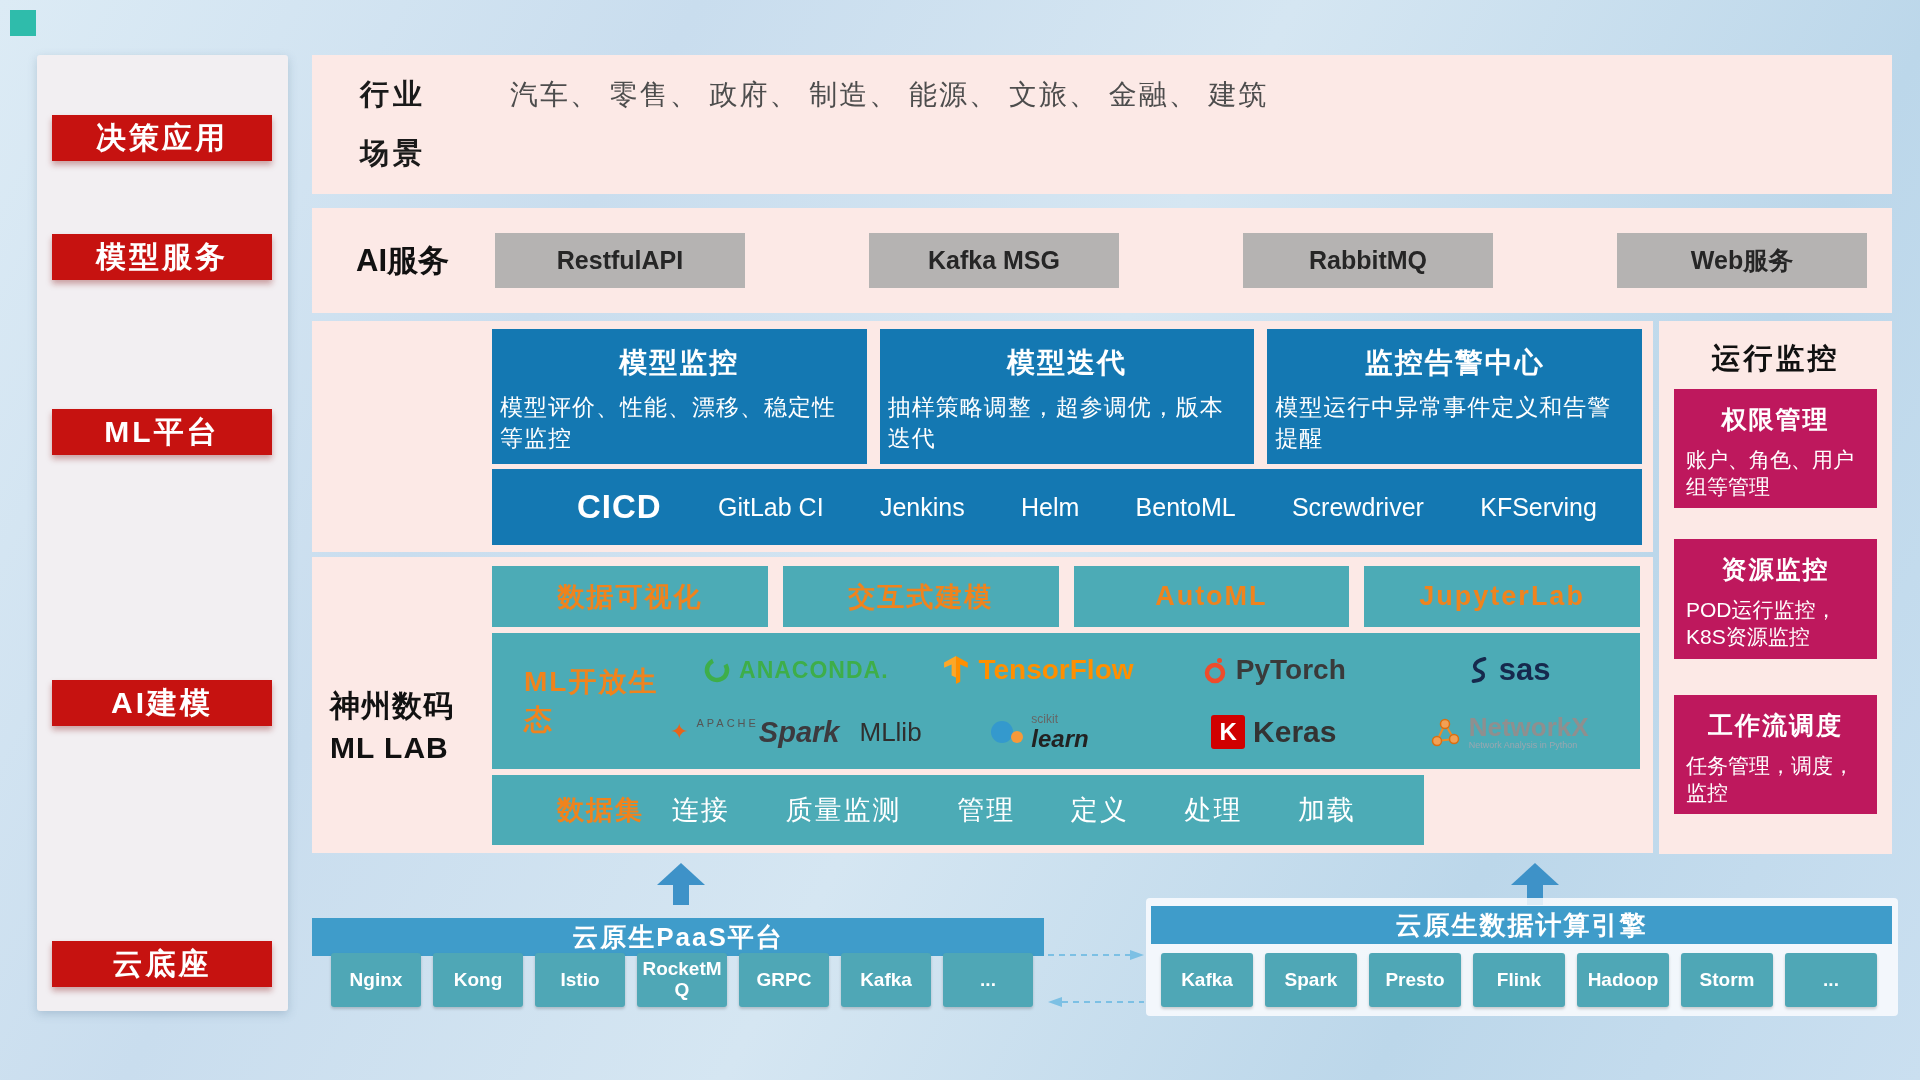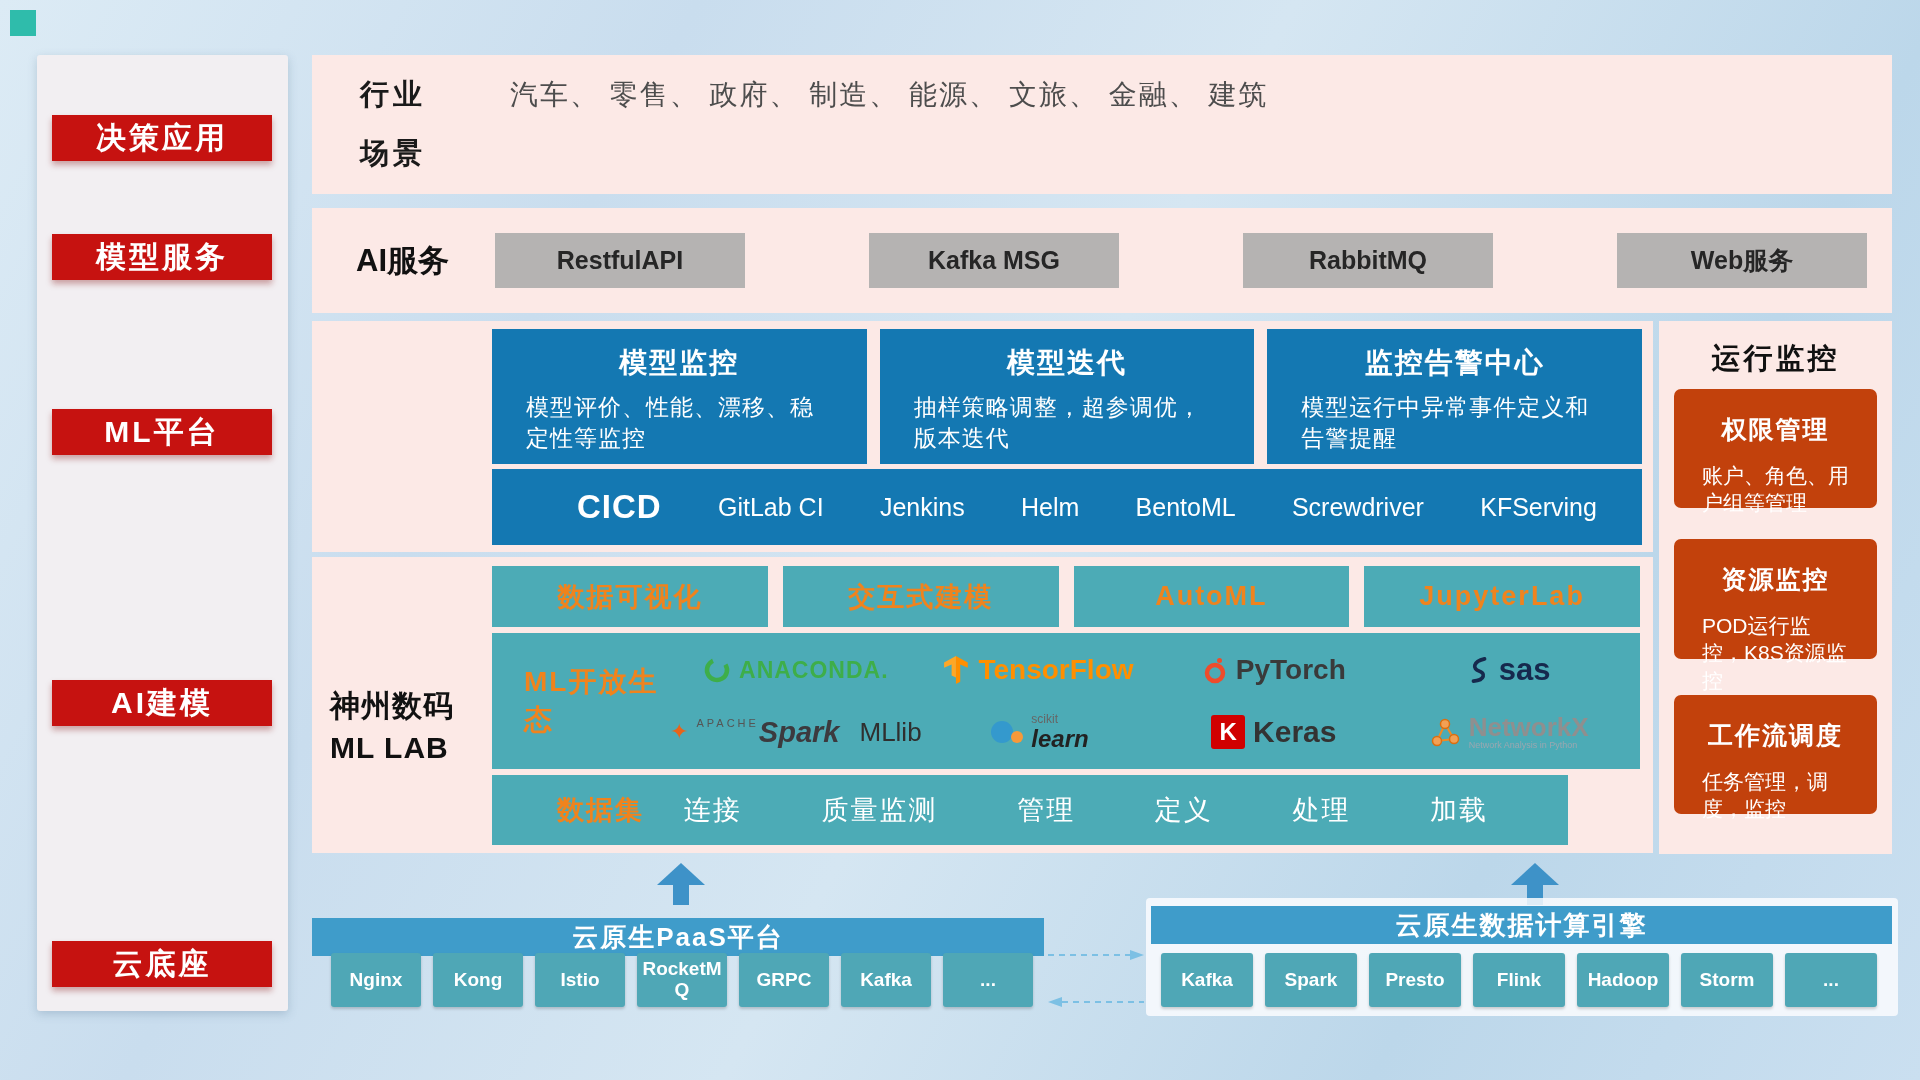--- a/index.html
+++ b/index.html
@@ -21,21 +21,21 @@
   .r1text{font-size:28px;color:#4d4d4d;letter-spacing:2px;}
   
   .row2{left:312px;top:208px;width:1580px;height:105px;display:flex;align-items:center;}
   .r2label{margin-left:44px;width:139px;font-size:31px;font-weight:bold;color:#111;}
   .graybtns{display:flex;gap:124px;}
   .graybtn{width:250px;height:55px;background:#b5b3b2;display:flex;align-items:center;justify-content:center;font-size:25px;font-weight:bold;color:#262626;}
   
   .row3{left:312px;top:321px;width:1341px;height:231px;}
   .mlops-label{position:absolute;left:34px;top:0;height:100%;display:flex;align-items:center;font-size:35px;font-weight:bold;color:#111;}
   .mlops-cards{position:absolute;left:180px;top:8px;width:1150px;display:flex;gap:13px;}
-  .blue-card{flex:1;height:135px;background:#1478b2;color:#fff;padding:8px 34px;box-sizing:border-box;}
+  .blue-card{flex:1;height:135px;background:#1478b2;color:#fff;padding:8px 8px;box-sizing:border-box;}
   .blue-card h4{margin:7px 0 10px;text-align:center;font-size:28px;letter-spacing:2px;}
   .blue-card p{margin:0;font-size:23px;line-height:1.35;letter-spacing:1px;}
   .cicd-bar{position:absolute;left:180px;top:148px;width:1150px;height:76px;background:#1478b2;color:#fff;display:flex;align-items:center;box-sizing:border-box;padding:0 45px;justify-content:space-between;}
   .cicd-title{font-size:33px;font-weight:bold;letter-spacing:1px;margin-left:40px;}
   .cicd-tool{font-size:25px;}
   
   .row4{left:312px;top:557px;width:1341px;height:296px;}
   .mllab-label{position:absolute;left:18px;top:128px;font-size:30px;font-weight:bold;line-height:1.4;color:#111;letter-spacing:1px;}
   .teal-btns{position:absolute;left:180px;top:9px;width:1148px;display:flex;gap:15px;}
   .teal-btn{flex:1;height:61px;background:#4cabb6;color:#f0831d;font-weight:bold;font-size:27px;display:flex;align-items:center;justify-content:center;letter-spacing:2px;}
@@ -53,29 +53,29 @@
   .spark-star{color:#e8641a;font-size:22px;}
   .mllib{font-size:26px;color:#2f2f2f;margin-left:12px;}
   .skl-stack{display:flex;flex-direction:column;line-height:1.05;}
   .skl-scikit{font-size:12px;color:#666;}
   .skl-learn{font-size:24px;font-weight:bold;font-style:italic;color:#222;}
   .keras-k{width:34px;height:34px;background:#d00000;color:#fff;font-weight:bold;font-size:24px;display:flex;align-items:center;justify-content:center;border-radius:3px;}
   .keras-text{font-size:30px;font-weight:bold;color:#333;}
   .nx-stack{display:flex;flex-direction:column;line-height:1.05;}
   .nx-text{font-size:26px;font-weight:bold;color:#8f8f8f;}
   .nx-sub{font-size:9px;color:#9aa7b0;}
-  .data-bar{position:absolute;left:180px;top:218px;width:1076px;height:70px;background:#4cabb6;display:flex;align-items:center;color:#fff;font-size:27px;}
+  .data-bar{position:absolute;left:180px;top:218px;width:932px;height:70px;background:#4cabb6;display:flex;align-items:center;color:#fff;font-size:27px;}
   .data-first{color:#f0831d;font-weight:bold;margin-left:65px;letter-spacing:2px;}
   .data-items{flex:1;display:flex;justify-content:space-around;letter-spacing:2px;margin-right:40px;}
   
   .monitor{left:1659px;top:321px;width:233px;height:533px;}
   .mon-title{text-align:center;font-size:29px;font-weight:bold;margin-top:18px;letter-spacing:3px;color:#111;}
-  .mon-card{position:absolute;left:15px;width:203px;background:#c2410c;color:#fff;box-sizing:border-box;padding:20px 12px;border-radius:7px;}
+  .mon-card{position:absolute;left:15px;width:203px;background:#be185d;color:#fff;box-sizing:border-box;padding:10px 12px;}
   .mon-card h5{margin:4px 0 10px;font-size:25px;text-align:center;letter-spacing:2px;font-weight:bold;}
-  .mon-card p{margin:16px;font-size:21px;line-height:1.3;}
+  .mon-card p{margin:0;font-size:21px;line-height:1.3;}
   
   .up-arrow{position:absolute;width:48px;}
   .up-arrow .tri{width:0;height:0;border-left:24px solid transparent;border-right:24px solid transparent;border-bottom:22px solid #3e92c8;}
   .up-arrow .stem{width:16px;height:20px;background:#3e92c8;margin:0 auto;}
   .engine-bg{position:absolute;left:1146px;top:898px;width:752px;height:118px;background:rgba(250,252,254,.85);border-radius:4px;}
   .bar-header{position:absolute;height:38px;background:#3f9cca;color:#fff;font-size:26px;font-weight:bold;display:flex;align-items:center;justify-content:center;letter-spacing:2px;}
   .hdr-paas{left:312px;top:906px;width:732px;margin-top:12px;}
   .hdr-engine{left:1151px;top:906px;width:741px;}
   .chip-row{position:absolute;top:953px;display:flex;gap:12px;}
   .chips-paas{left:331px;}

